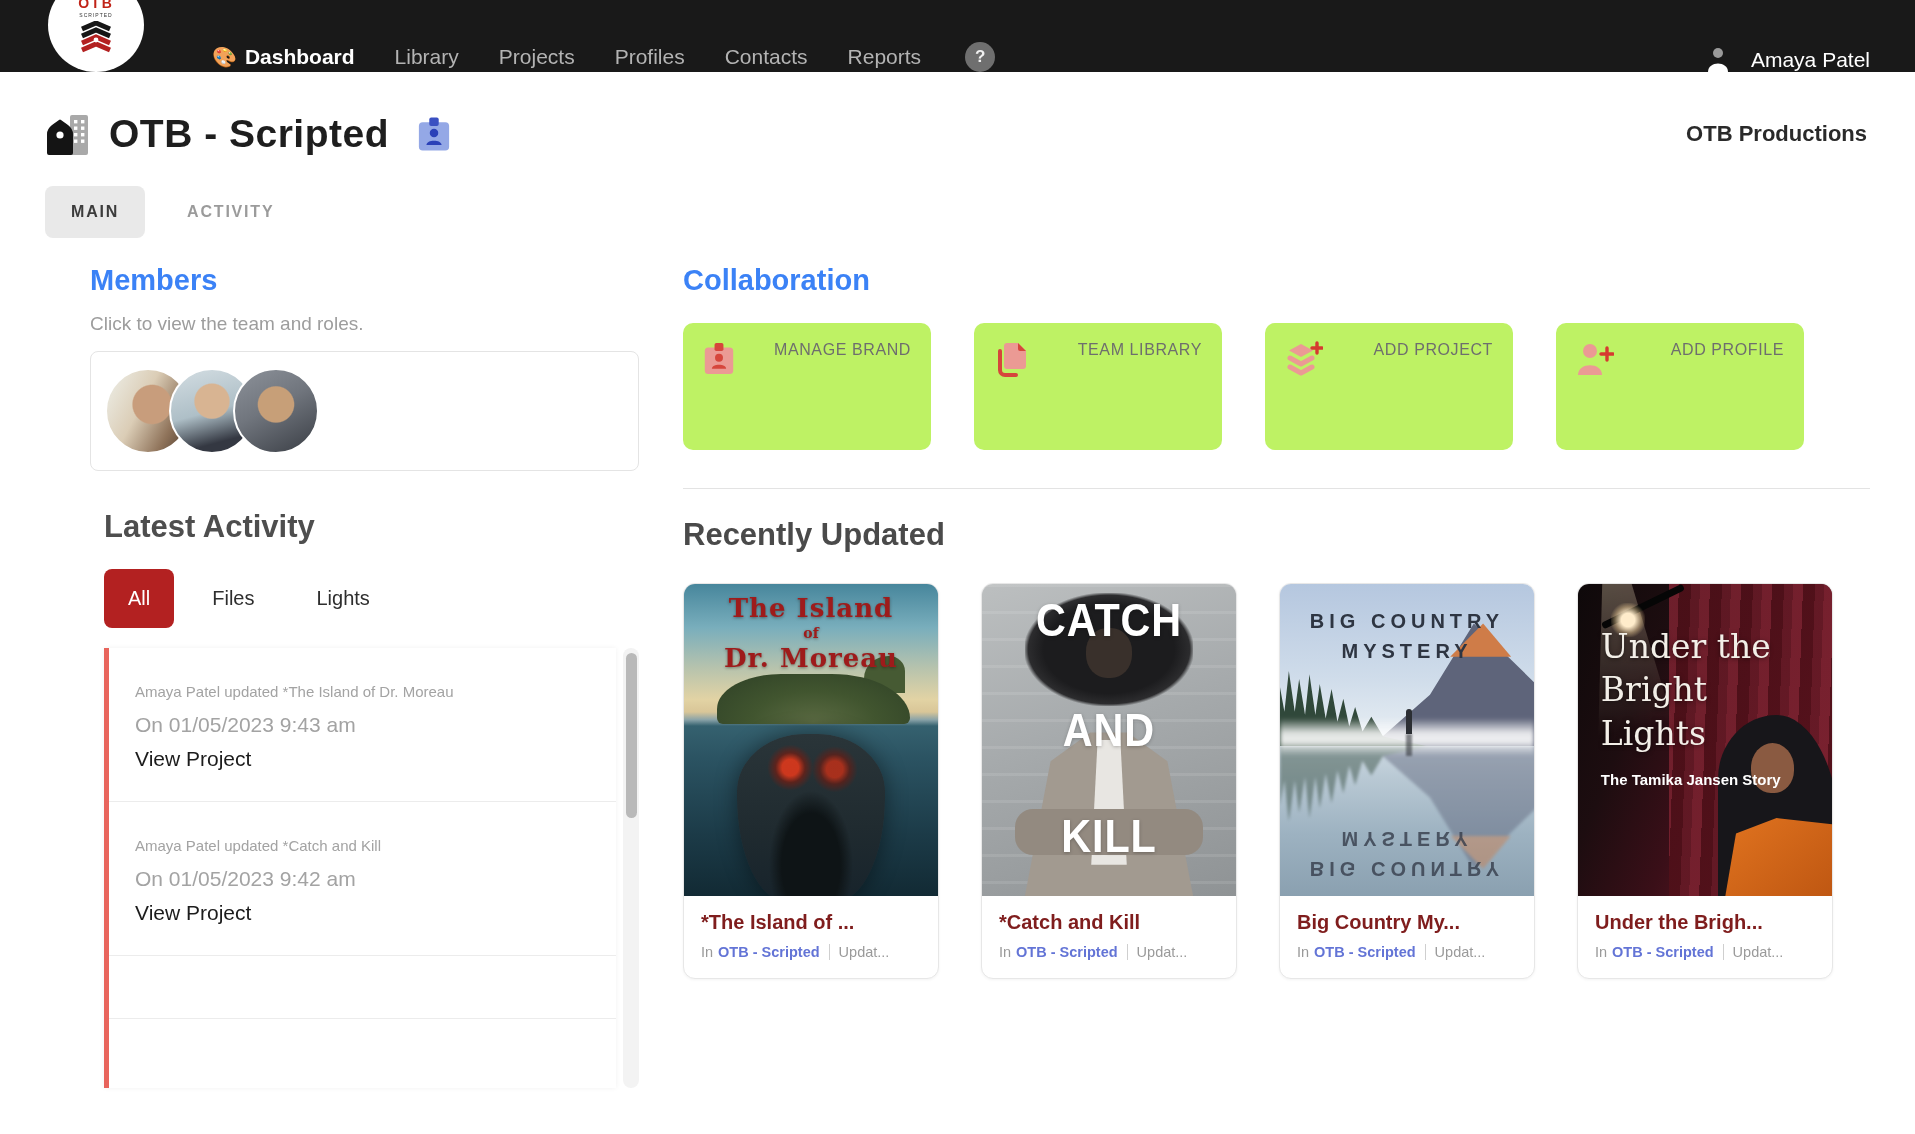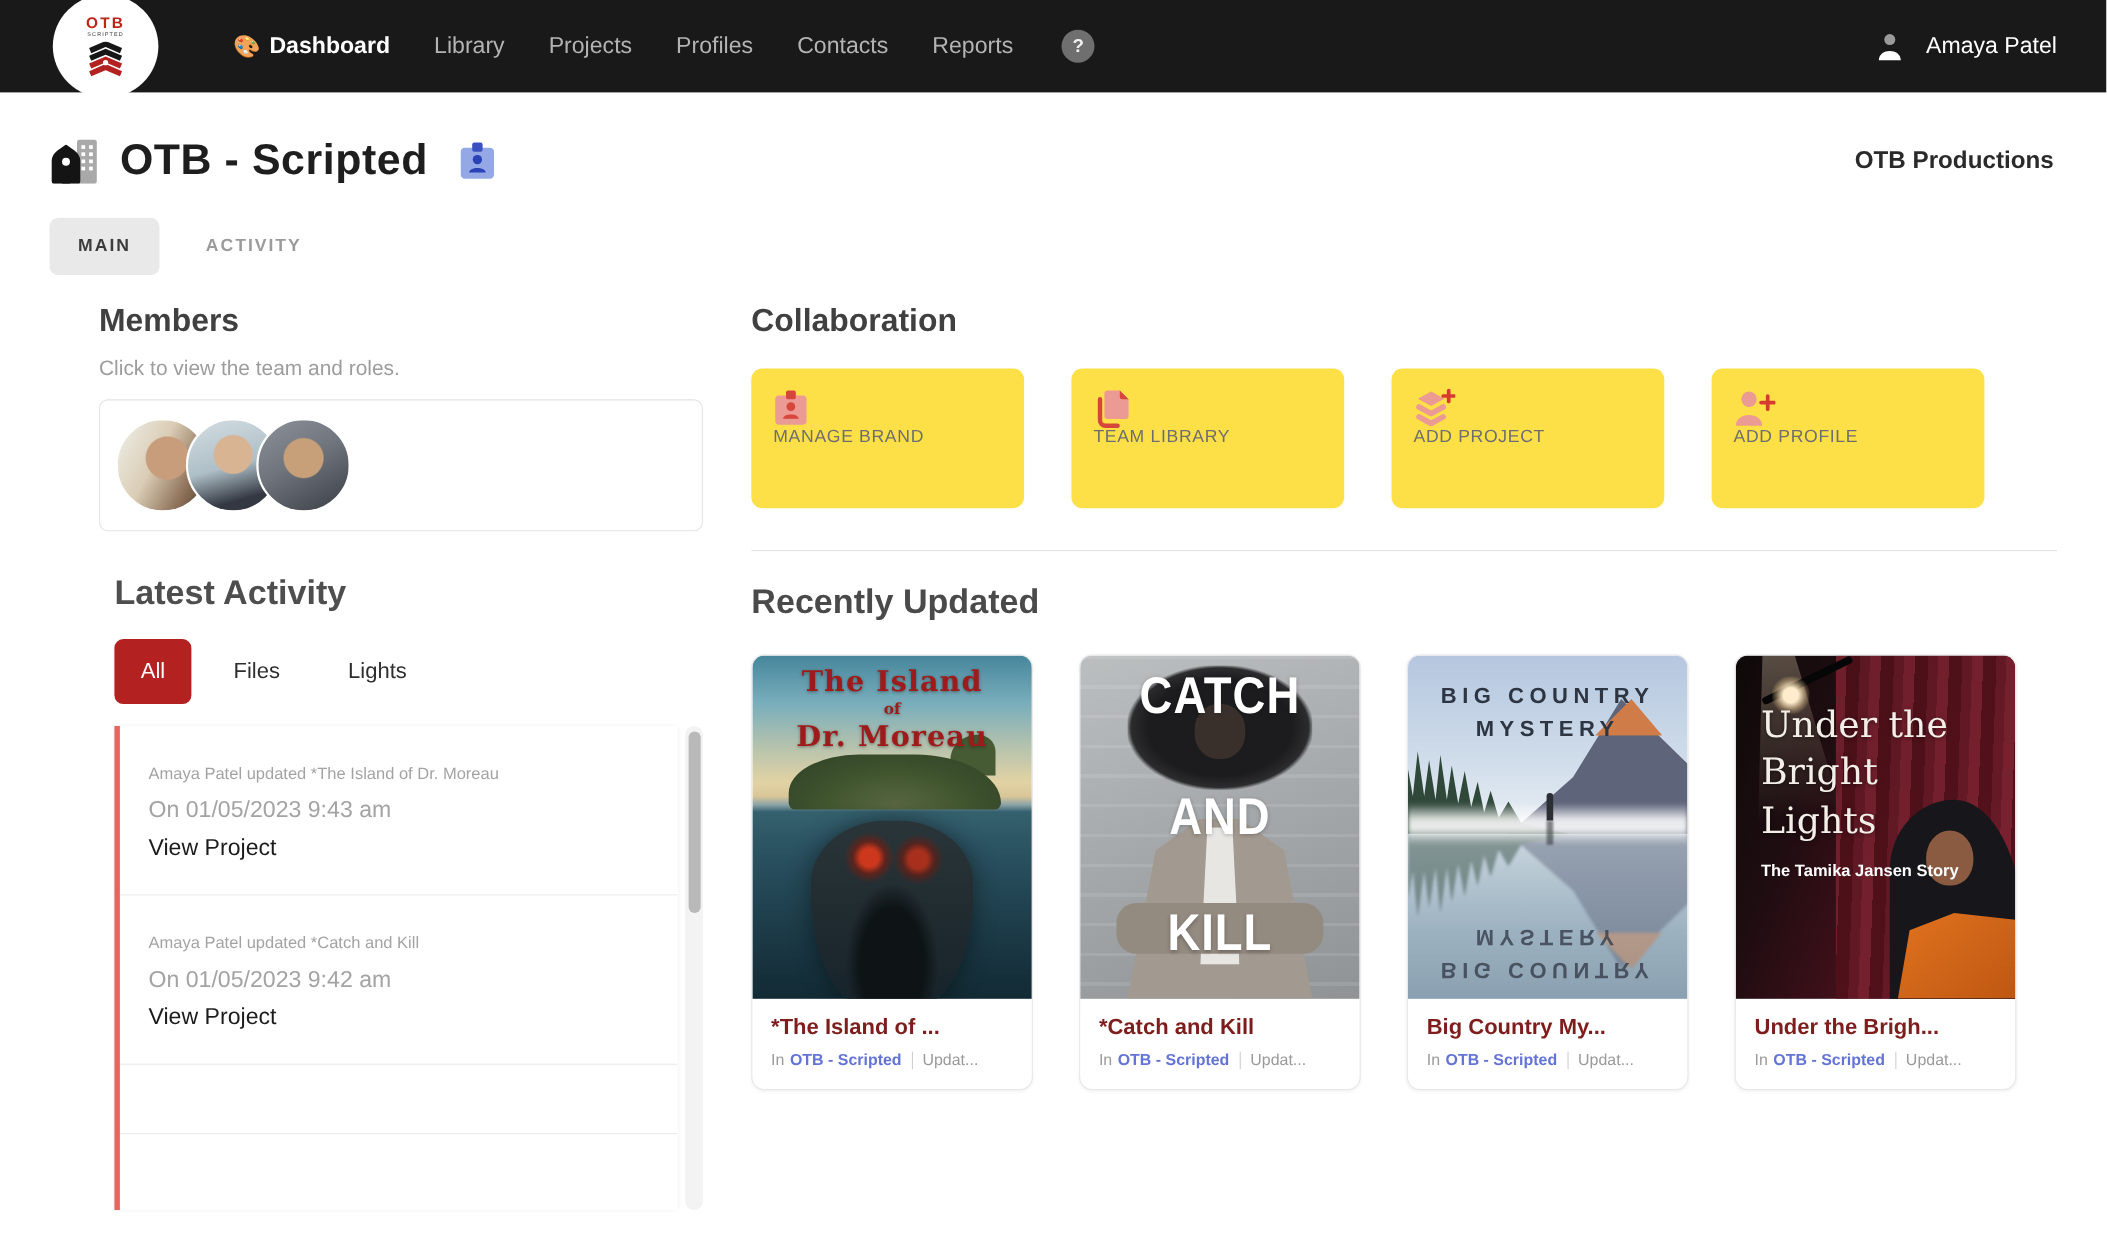--- a/index.html
+++ b/index.html
@@ -1,20 +1,20 @@
 <!DOCTYPE html>
 <html><head>
 <meta charset="utf-8">
 <style>
   * { margin:0; padding:0; box-sizing:border-box; }
   html,body { width:1915px; height:1134px; overflow:hidden; background:#fff;
               font-family:"Liberation Sans", sans-serif; }
 
   
-  .nav { height:84px; background:#191919; display:flex; align-items:center; padding:0 45px 0 48px; }
+  .nav { height:72px; background:#191919; display:flex; align-items:flex-end; padding:0 45px 0 48px; }
   .logo-circle { width:96px; height:94px; background:#fff; border-radius:50%;
                  display:flex; flex-direction:column; align-items:center; justify-content:center; flex:0 0 auto; }
   .logo-t1 { color:#c02318; font-weight:bold; font-size:14px; letter-spacing:2px; line-height:1; }
   .logo-t2 { color:#333; font-size:5px; letter-spacing:1px; margin:2px 0 3px; }
   .nav-menu { display:flex; align-items:center; gap:40px; margin-left:68px; }
   .nav-item { color:#b3b3b3; font-size:21px; cursor:pointer; display:flex; align-items:center; gap:8px; }
   .nav-item.active { color:#fff; font-weight:bold; }
   .palette { font-size:20px; }
   .help-circle { width:30px; height:30px; border-radius:50%; background:#6f6f6f; color:#f1f1f1;
                  font-weight:bold; font-size:17px; display:flex; align-items:center; justify-content:center;
@@ -32,21 +32,21 @@
   .tab { padding:17px 26px; font-size:16px; font-weight:bold; letter-spacing:1.8px; color:#9b9b9b;
          border-radius:8px; cursor:pointer; }
   .tab.active { background:#e9e9e9; color:#3c3c3c; }
 
   
   .content { display:flex; padding:26px 45px 0; gap:44px; }
   .left-col { width:594px; flex:0 0 auto; padding-left:45px; }
   .right-col { flex:1; }
 
   
-  .sec-title { font-size:29px; font-weight:bold; color:#404040; }
+  .sec-title { font-size:29px; font-weight:bold; color:#3b82f6; }
   .members-sub { font-size:19px; color:#9d9d9d; margin-top:16px; }
   .members-card { margin-top:16px; border:1px solid #e4e4e4; border-radius:8px; height:120px;
                   display:flex; align-items:center; padding:0 14px; cursor:pointer; background:#fff; }
   .avatar { width:86px; height:86px; border-radius:50%; border:2px solid #fff; flex:0 0 auto; }
   .avatar + .avatar { margin-left:-22px; }
   .avatar.a1 { background:
       radial-gradient(circle at 55% 42%, #c89d7c 0 29%, rgba(0,0,0,0) 31%),
       linear-gradient(118deg,#eef0ea 0%, #dbcdb6 42%, #8f735a 75%, #4c3a2b 100%); }
   .avatar.a2 { background:
       radial-gradient(circle at 50% 38%, #d8b492 0 26%, rgba(0,0,0,0) 28%),
@@ -65,22 +65,22 @@
   .activity-item { padding:32px 26px 30px; border-bottom:1px solid #ececec; }
   .activity-text { font-size:15px; color:#a3a3a3; line-height:1.65; max-width:430px; }
   .activity-date { font-size:21px; color:#a3a3a3; margin-top:8px; }
   .activity-link { display:inline-block; font-size:21px; color:#1c1c1c; margin-top:10px; cursor:pointer; }
   .activity-stub { height:40px; }
   .scrollbar { width:16px; margin-left:7px; background:#f3f3f3; border-radius:8px; position:relative; }
   .scroll-thumb { position:absolute; top:5px; left:2.5px; width:11px; height:165px; background:#b9b9b9; border-radius:6px; }
 
   
   .collab-row { display:flex; gap:43px; margin-top:26px; }
-  .collab-card { width:248px; height:127px; background:#fde047; border-radius:10px; padding:18px 20px 16px;
-                 display:flex; flex-direction:column; justify-content:flex-start; cursor:pointer; }
+  .collab-card { width:248px; height:127px; background:#bef264; border-radius:10px; padding:18px 20px 16px;
+                 display:flex; flex-direction:row; justify-content:space-between; cursor:pointer; }
   .collab-label { font-size:16px; color:#6e6e6e; letter-spacing:.6px; }
   .divider { border-top:1px solid #e3e3e3; margin-top:38px; }
 
   
   .recent-head { margin-top:28px; font-size:31px; font-weight:bold; color:#4a4a4a; }
   .cards-row { display:flex; gap:42px; margin-top:30px; }
   .project-card { width:256px; border:1px solid #e7e7e7; border-radius:12px; background:#fff;
                   overflow:hidden; box-shadow:0 1px 3px rgba(0,0,0,.05); cursor:pointer; }
   .poster { position:relative; height:312px; overflow:hidden; }
   .card-footer { padding:15px 17px 18px; }

